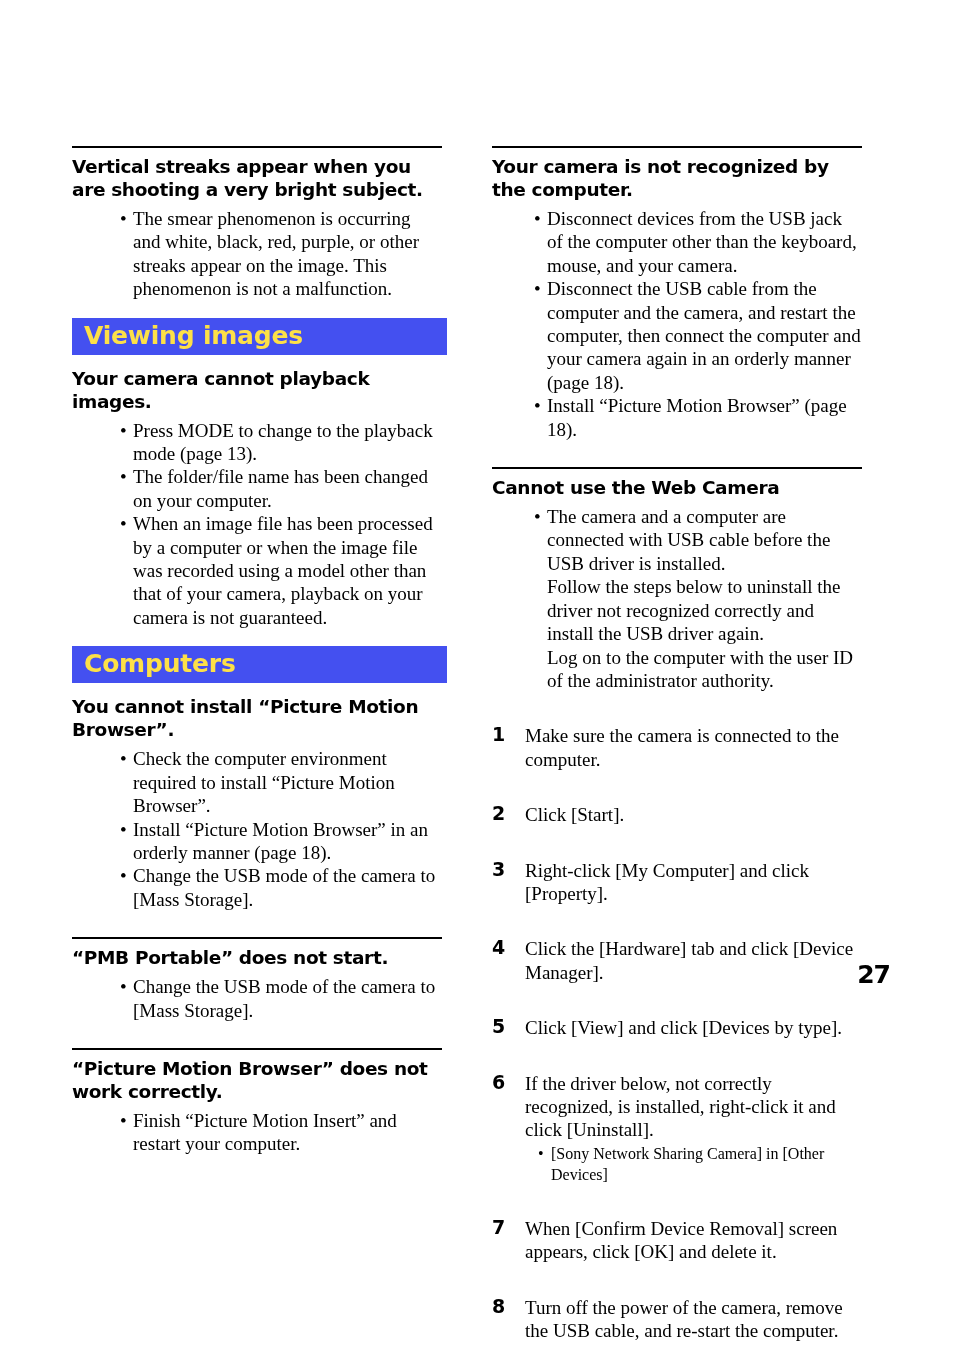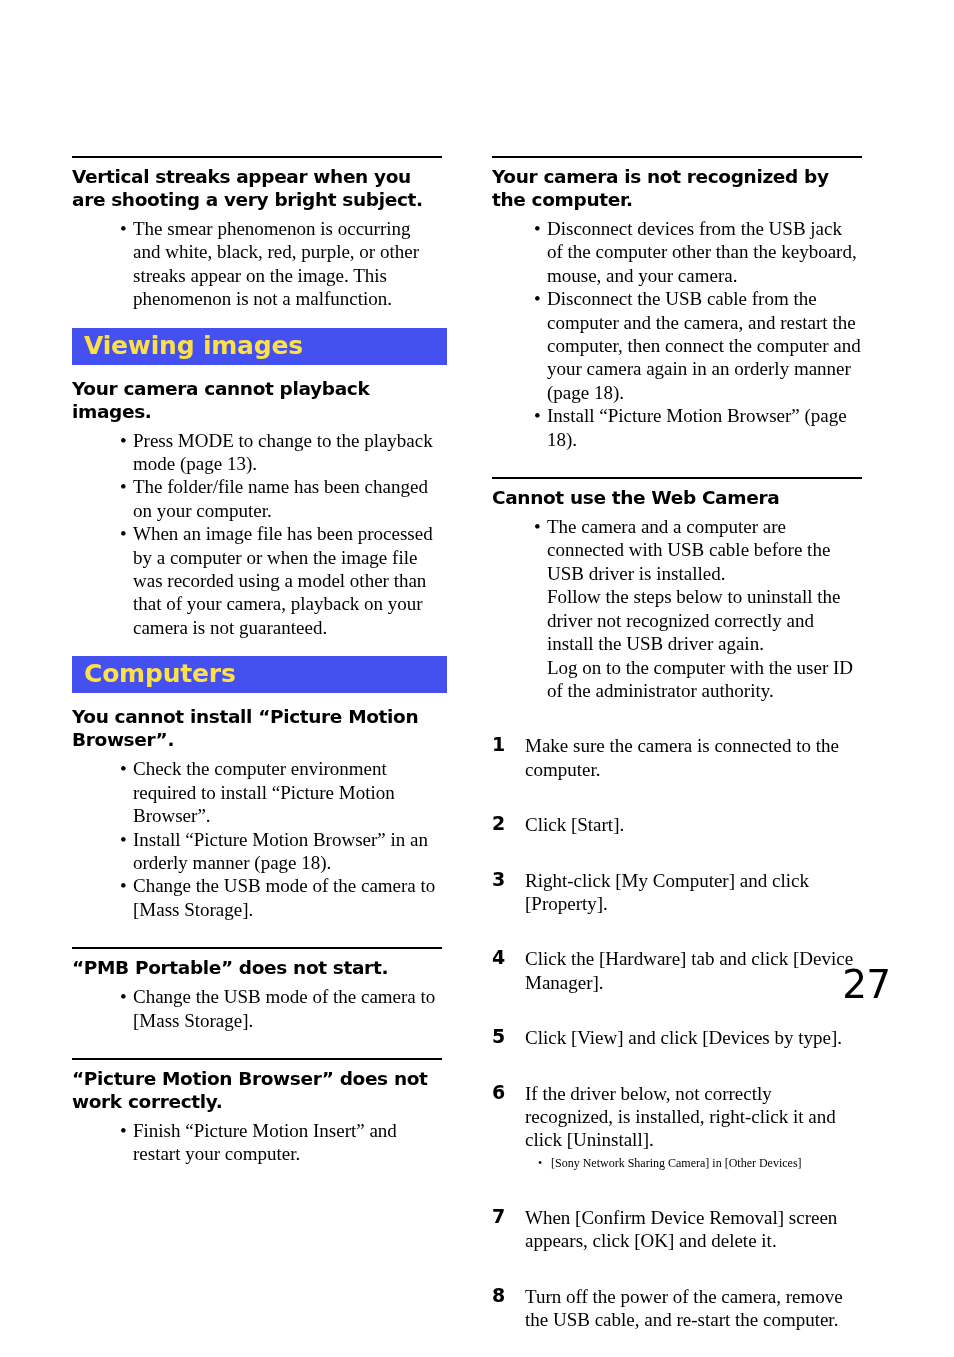--- a/index.html
+++ b/index.html
@@ -11,21 +11,21 @@
     width: 954px;
     height: 1357px;
     position: relative;
     font-family: "Liberation Serif", serif;
     color: #000000;
     overflow: hidden;
   }
 
   .page {
     position: absolute;
-    left: 0; top: 16px;
+    left: 0; top: 6px;
     width: 954px;
     height: 1011px;
   }
 
   .columns {
     position: absolute;
     left: 72px;
     top: 140px;
     width: 790px;
     display: flex;
@@ -119,38 +119,38 @@
   ol.steps > li .line { display: block; margin-top: 32px; }
 
   ul.subbullets {
     list-style: none;
     margin: 1px 0 0 0;
     padding: 0 0 0 13px;
   }
   ul.subbullets > li {
     position: relative;
     padding-left: 13px;
-    font-size: 12px;
+    font-size: 16px;
     line-height: 21px;
   }
   ul.subbullets > li::before {
     content: "\2022";
     position: absolute;
     left: 0;
     top: 0;
   }
 
   
   .page-number {
     position: absolute;
     right: 64px;
     bottom: 22px;
     font-family: "DejaVu Sans", sans-serif;
-    font-weight: normal;
-    font-size: 39px;
+    font-weight: bold;
+    font-size: 25px;
     line-height: 40px;
     letter-spacing: -1px;
   }
 </style>
 </head>
 <body>
 
 <div class="page">
 
   <div class="columns">

